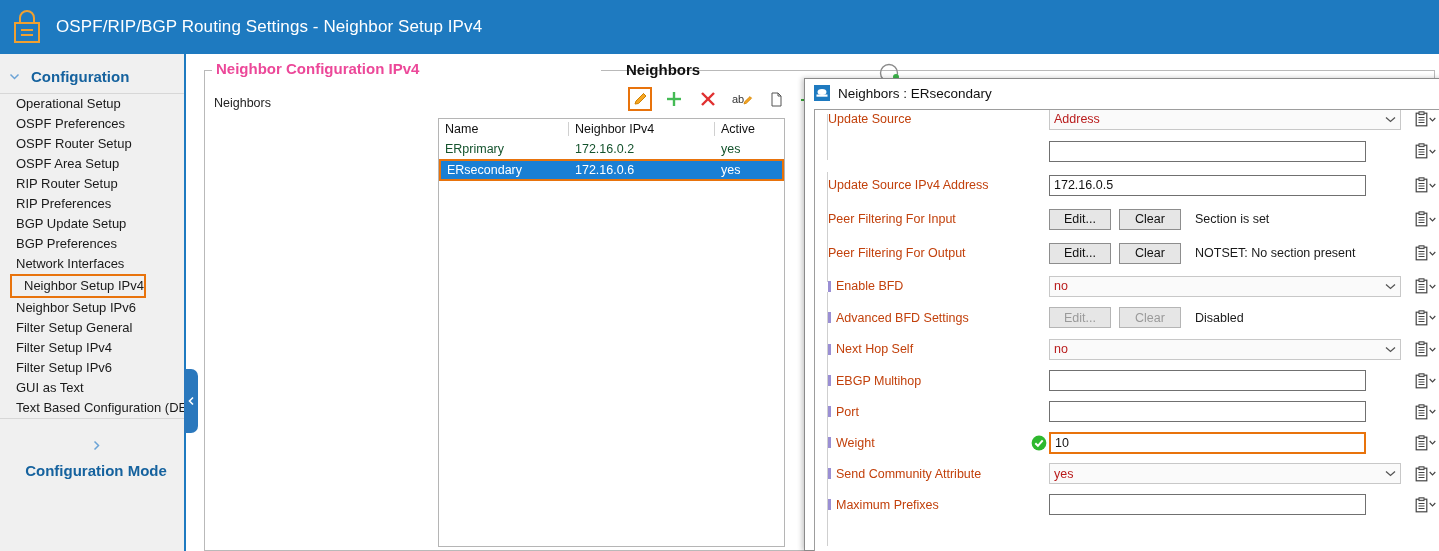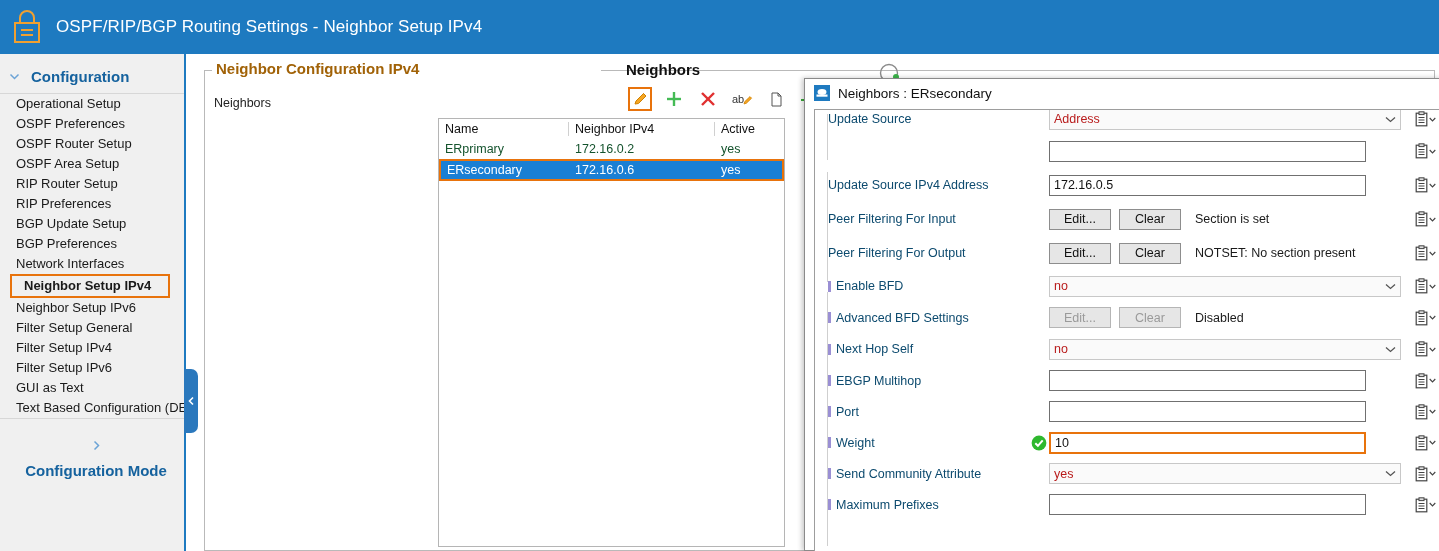--- a/index.html
+++ b/index.html
@@ -35,23 +35,23 @@
     color:#15629e; font-weight:bold; font-size:15px;
   }
   .side-section-head.second { padding-top: 20px; flex-direction: column; }
   .chev { width:13px; height:13px; display:block; flex: 0 0 13px; }
   .side-list { border-top: 1px solid #d7d7d7; border-bottom: 1px solid #d7d7d7; background:#f0f0f0; }
   .side-item {
     height:20px; line-height:20px; font-size:13px; color:#1a1a1a;
     padding-left:16px; white-space:nowrap; overflow:hidden;
   }
   .side-item.selected {
-    font-weight:bold; border:2px solid #e8730c;
+    font-weight:normal; border:2px solid #e8730c;
     background:#f0f0f0; height:24px; line-height:20px;
-    padding-left:12px; margin: 0 36px 0 10px; width:160px;
+    padding-left:12px; margin: 0 36px 0 10px; width:136px;
   }
   .collapse-handle {
     position:absolute; left:184px; top:369px; width:14px; height:64px;
     background:#2a78bd; border-radius: 0 7px 7px 0;
     display:flex; align-items:center; justify-content:center;
   }
   .collapse-handle svg { width:8px; height:10px; display:block; }
 
   
   .main {
@@ -59,21 +59,21 @@
     background:#ffffff;
   }
   .fieldset {
     position:absolute; left:0; top:10px; width:1231px; height:481px;
     border: 1px solid #b9b9b9; border-top:none;
   }
   .fieldset-top-left { position:absolute; left:0; top:10px; width:8px; height:1px; background:#b9b9b9; }
   .fieldset-top-right { position:absolute; left:397px; top:10px; width:834px; height:1px; background:#b9b9b9; }
   .legend {
     position:absolute; left:8px; top:0px;
-    font-size:15px; font-weight:bold; color:#a16207; background:#fff; padding:0 4px;
+    font-size:15px; font-weight:bold; color:#ec4899; background:#fff; padding:0 4px;
   }
   .sub-label { position:absolute; left:10px; top:36px; font-size:12.5px; color:#222; }
 
   
   .toolbar { position:absolute; left:424px; top:27px; display:flex; gap:10px; height:26px; }
   .tb-btn { width:24px; height:24px; display:flex; align-items:center; justify-content:center; background:transparent; border:none; padding:0; }
   .tb-btn.active { border:2px solid #e8730c; }
   .tb-btn svg { display:block; }
 
   
@@ -112,21 +112,21 @@
   .dlg-title-text { margin-left:8px; font-size:13.5px; color:#111; }
   .dlg-body {
     position:absolute; left:9px; top:30px; width:629px; height:443px;
     border:1px solid #9d9d9d; border-right:none; background:#fff; overflow:hidden;
   }
   .rows { position:absolute; left:0; top:0; width:629px; }
 
   .row { position:relative; height:31px; display:flex; align-items:center; }
   .grp-line { position:absolute; left:12px; width:1px; background:#cfcfcf; }
   .lbl {
-    position:absolute; left:13px; width:215px; font-size:12.5px; color:#0c4a6e;
+    position:absolute; left:13px; width:215px; font-size:12.5px; color:#c2410c;
     display:flex; align-items:center; gap:5px; white-space:nowrap;
   }
   .mark { width:3px; height:11px; background:#9a8fd4; display:inline-block; flex:0 0 3px; }
   .ctrl { position:absolute; left:234px; }
 
   input.txt {
     width:317px; height:21px; border:1px solid #707070; background:#fff;
     font-family:"Liberation Sans", sans-serif; font-size:12.5px; color:#111;
     padding:0 4px; outline:none;
   }

